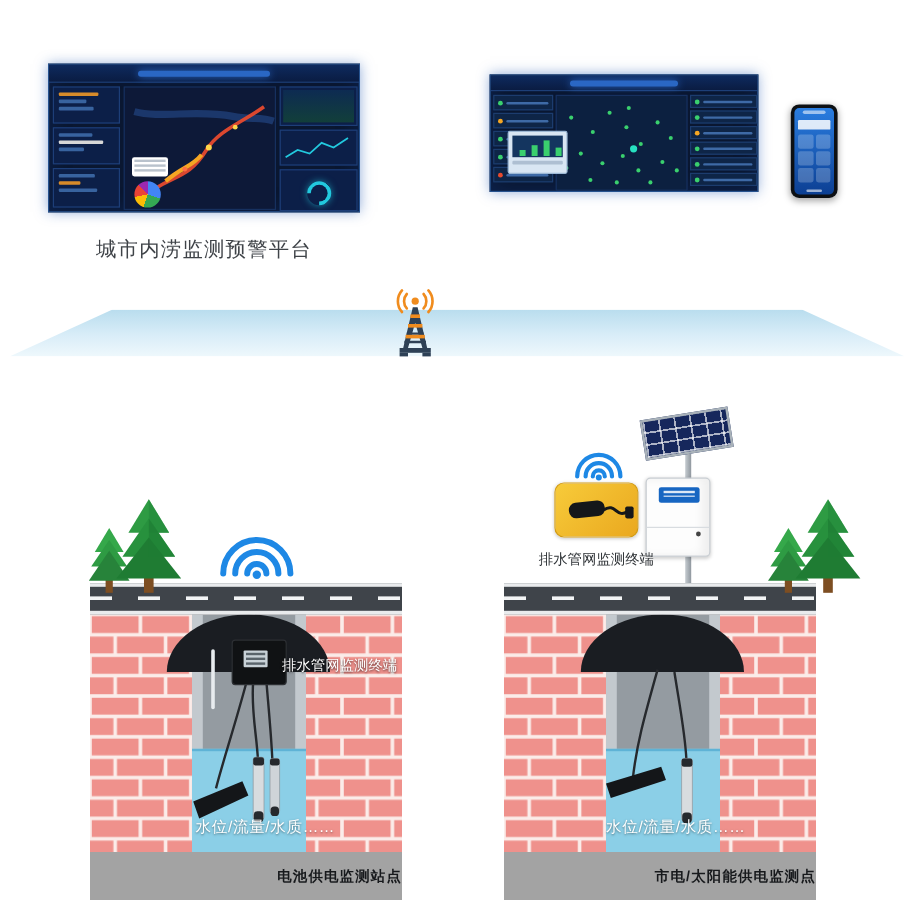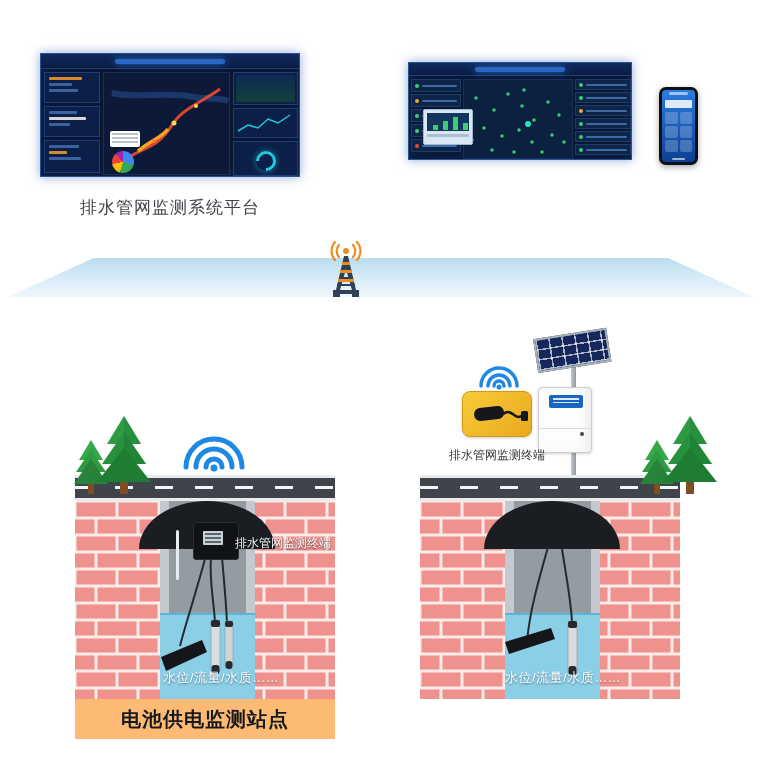--- a/index.html
+++ b/index.html
@@ -49,31 +49,31 @@
   
   .plat-label{position:absolute;text-align:center;font-size:17px;color:#3f4348;letter-spacing:1px}
   .net-label{position:absolute;left:384px;top:266px;font-size:21px;color:#8b9cac;letter-spacing:.5px}
 
   
   .band{position:absolute;left:8px;top:258px;width:746px;height:39px;
         background:linear-gradient(180deg,#b9ddee 0%,#d9edf8 55%,#eef8fc 100%);
         clip-path:polygon(0 100%,11.5% 0,88.5% 0,100% 100%)}
 
   
-  .scene{position:absolute;top:325px;width:260px;height:414px}
+  .scene{position:absolute;top:336px;width:260px;height:414px}
   .road{position:absolute;left:0;top:150px;width:100%;height:26px;background:#3f444a;
         border-top:3px solid #e9ebed;border-bottom:3px solid #e9ebed}
   .dashline{position:absolute;left:0;top:8px;width:100%;height:3px;
         background:repeating-linear-gradient(90deg,#f2f4f5 0 18px,transparent 18px 40px)}
   .underground{position:absolute;left:0;top:176px;width:260px;height:198px;overflow:hidden}
   .shaft{position:absolute;left:85px;top:0;width:95px;height:198px;background:#949ba1}
   .rim{position:absolute;top:0;width:9px;height:198px;background:#c3c9ce}
   .water{position:absolute;left:85px;top:112px;width:95px;height:86px;background:#8bcfe7;border-top:2px solid #5fb3d6}
-  .scene-footer{position:absolute;left:0;top:374px;width:260px;height:40px;background:#fdba74;text-align:center;
-        line-height:40px;font-size:20px;font-weight:600;color:#17191c;letter-spacing:1px}
+  .scene-footer{position:absolute;left:0;top:374px;width:260px;height:40px;background:#a3a3a3;text-align:right;
+        line-height:40px;font-size:12px;font-weight:600;color:#17191c;letter-spacing:1px}
   .water-label{position:absolute;top:344px;color:#fff;font-size:13px;letter-spacing:.5px;
         text-shadow:0 1px 2px rgba(0,0,0,.5);z-index:5}
   .term-label-light{position:absolute;left:160px;top:210px;width:130px;color:#fff;font-size:12px;
         text-shadow:0 1px 2px rgba(0,0,0,.75);z-index:6}
   .term-label-dark{position:absolute;left:17px;top:122px;width:120px;text-align:center;color:#2f3337;font-size:12px;z-index:6}
 
   
   .device{position:absolute;left:118px;top:197px;width:46px;height:38px;background:#101214;border:1px solid #2c2f33;
         border-radius:3px;z-index:4}
   .device .scr{position:absolute;left:9px;top:8px;width:20px;height:14px;background:#c9d2d8;border-radius:1px;padding:2px}
@@ -263,21 +263,21 @@
           <i></i>
           <i></i>
           <i></i>
           <i></i>
           <i></i>
         </div>
       <div class="home"></div>
     </div>
   </div>
 
-  <div class="plat-label" style="left:40px;top:196px;width:260px">排水管网监测系统平台</div>
+  <div class="plat-label" style="left:40px;top:196px;width:260px">城市内涝监测预警平台</div>
 
   <div class="band"></div>
   <svg class="abs" style="left:322px;top:238px" width="48" height="62">
     <g stroke="#f08c1e" stroke-width="2.2" fill="none" stroke-linecap="round">
       <path d="M17 7 A 9 9 0 0 0 17 19"></path>
       <path d="M13 4 A 13.5 13.5 0 0 0 13 22"></path>
       <path d="M31 7 A 9 9 0 0 1 31 19"></path>
       <path d="M35 4 A 13.5 13.5 0 0 1 35 22"></path>
     </g>
     <circle cx="24" cy="13" r="3" fill="#f08c1e"></circle>
@@ -406,20 +406,23 @@
         <g>
           <rect x="148" y="120" width="9" height="52" rx="2" fill="#d8dcdf" stroke="#8f969c" stroke-width="0.6"></rect>
           <rect x="148" y="120" width="9" height="7" rx="2" fill="#26292d"></rect>
           <rect x="148.5" y="165" width="8" height="9" rx="3" fill="#26292d"></rect>
         </g>
       </svg>
     </div>
 
     <div class="water-label" style="left:85px">水位/流量/水质……</div>
 
+    <div class="scene-footer">
+      <span class="caption-text">市电/太阳能供电监测点</span>
+    </div>
   </div>
 
   <svg class="abs" style="left:74px;top:412px" width="80" height="84">
     <g>
       <rect x="14" y="70" width="6" height="12" fill="#7d4e22"></rect>
       <polygon points="17,28 5,48 29,48" fill="#35a84a"></polygon>
       <polygon points="17,38 2,60 32,60" fill="#2e9b43"></polygon>
       <polygon points="17,47 0,72 34,72" fill="#27833a"></polygon>
     </g>
     <g>

